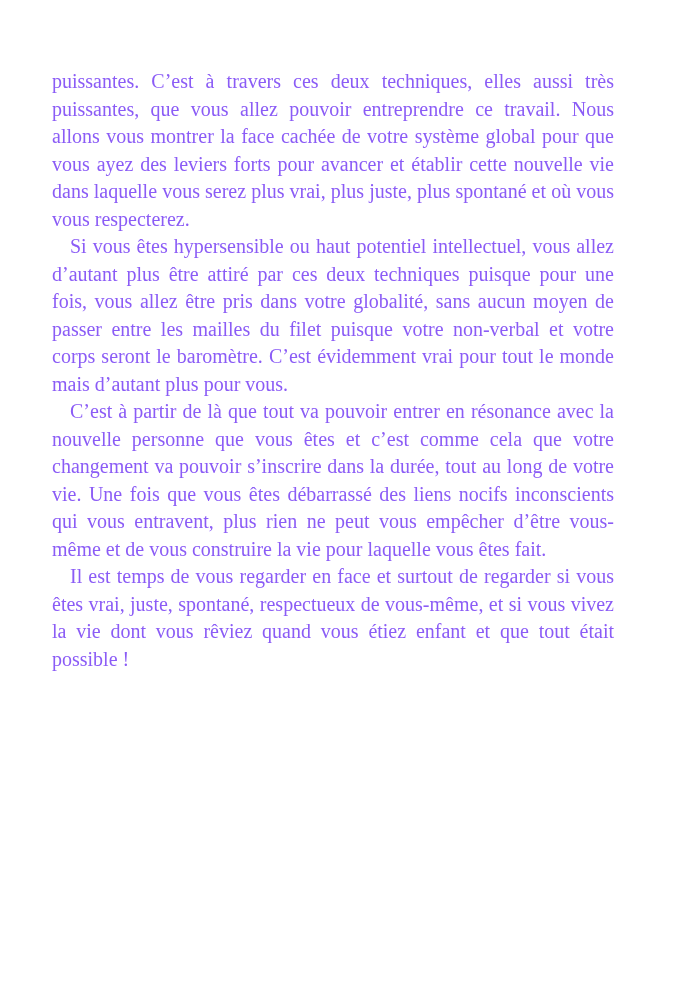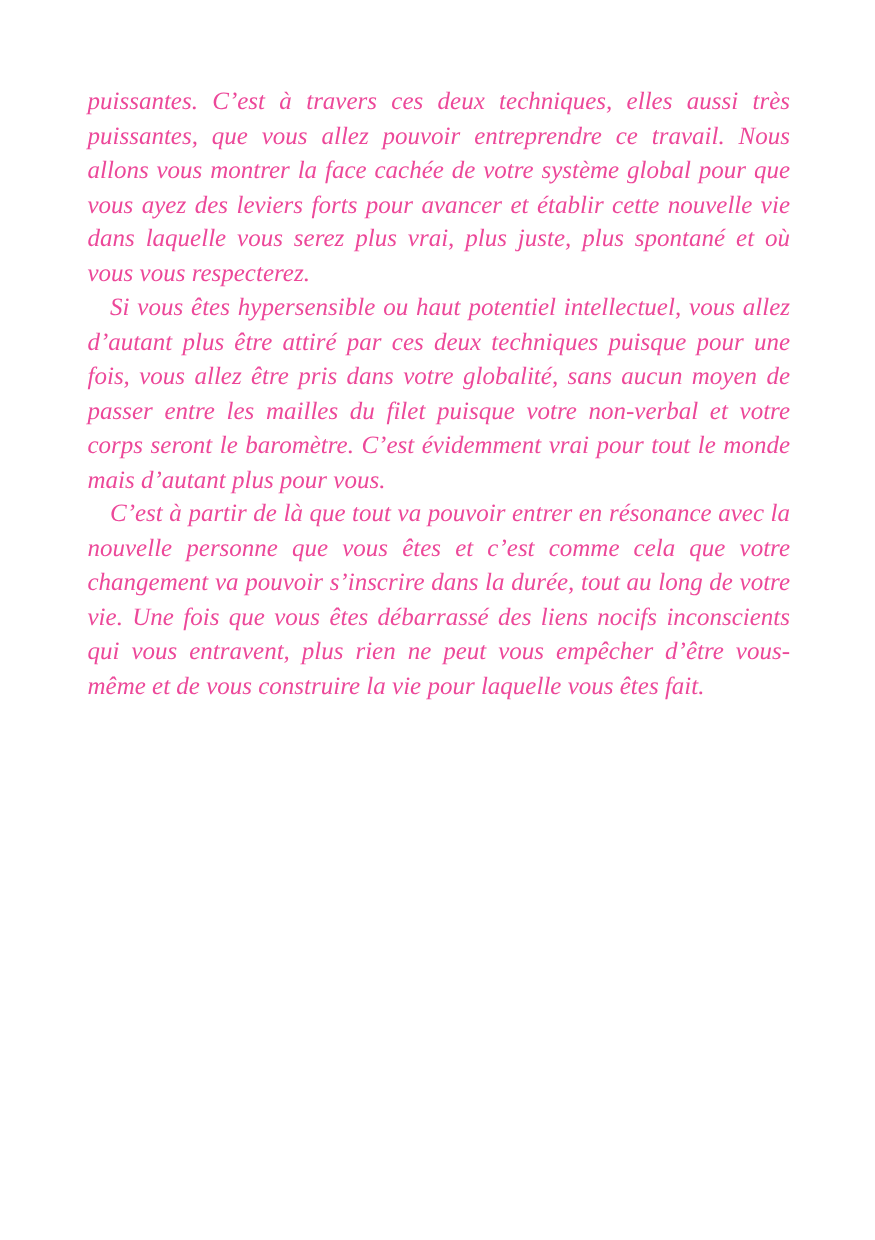--- a/index.html
+++ b/index.html
@@ -11,40 +11,40 @@
     position: relative;
     width: 700px;
     height: 992px;
     background: #ffffff;
     overflow: hidden;
   }
   .text-block {
     box-sizing: border-box;
     position: absolute;
     top: 68px;
-    left: 70px;
+    left: 52px;
     width: 562px;
     font-family: "Liberation Serif", "DejaVu Serif", serif;
     font-size: 20px;
     line-height: 27.5px;
-    color: #ec4899;
+    color: #8b5cf6;
     text-align: justify;
     text-justify: inter-word;
-    font-style: italic;
   }
   .para {
     margin: 0;
     padding: 0;
   }
   .para.indent {
     text-indent: 18px;
   }
 </style>
 </head>
 <body>
 
 <div class="page">
   <div class="text-block" id="text-block">
       <p class="para">puissantes. C’est à travers ces deux techniques, elles aussi très puissantes, que vous allez pouvoir entreprendre ce travail. Nous allons vous montrer la face cachée de votre système global pour que vous ayez des leviers forts pour avancer et établir cette nouvelle vie dans laquelle vous serez plus vrai, plus juste, plus spontané et où vous vous respecterez.</p>
       <p class="para indent">Si vous êtes hypersensible ou haut potentiel intellectuel, vous allez d’autant plus être attiré par ces deux techniques puisque pour une fois, vous allez être pris dans votre globalité, sans aucun moyen de passer entre les mailles du filet puisque votre non-verbal et votre corps seront le baromètre. C’est évidemment vrai pour tout le monde mais d’autant plus pour vous.</p>
       <p class="para indent">C’est à partir de là que tout va pouvoir entrer en résonance avec la nouvelle personne que vous êtes et c’est comme cela que votre changement va pouvoir s’inscrire dans la durée, tout au long de votre vie. Une fois que vous êtes débarrassé des liens nocifs inconscients qui vous entravent, plus rien ne peut vous empêcher d’être vous-même et de vous construire la vie pour laquelle vous êtes fait.</p>
+      <p class="para indent">Il est temps de vous regarder en face et surtout de regarder si vous êtes vrai, juste, spontané, respectueux de vous-même, et si vous vivez la vie dont vous rêviez quand vous étiez enfant et que tout était possible !</p>
     </div>
 </div>
 
 </body></html>

